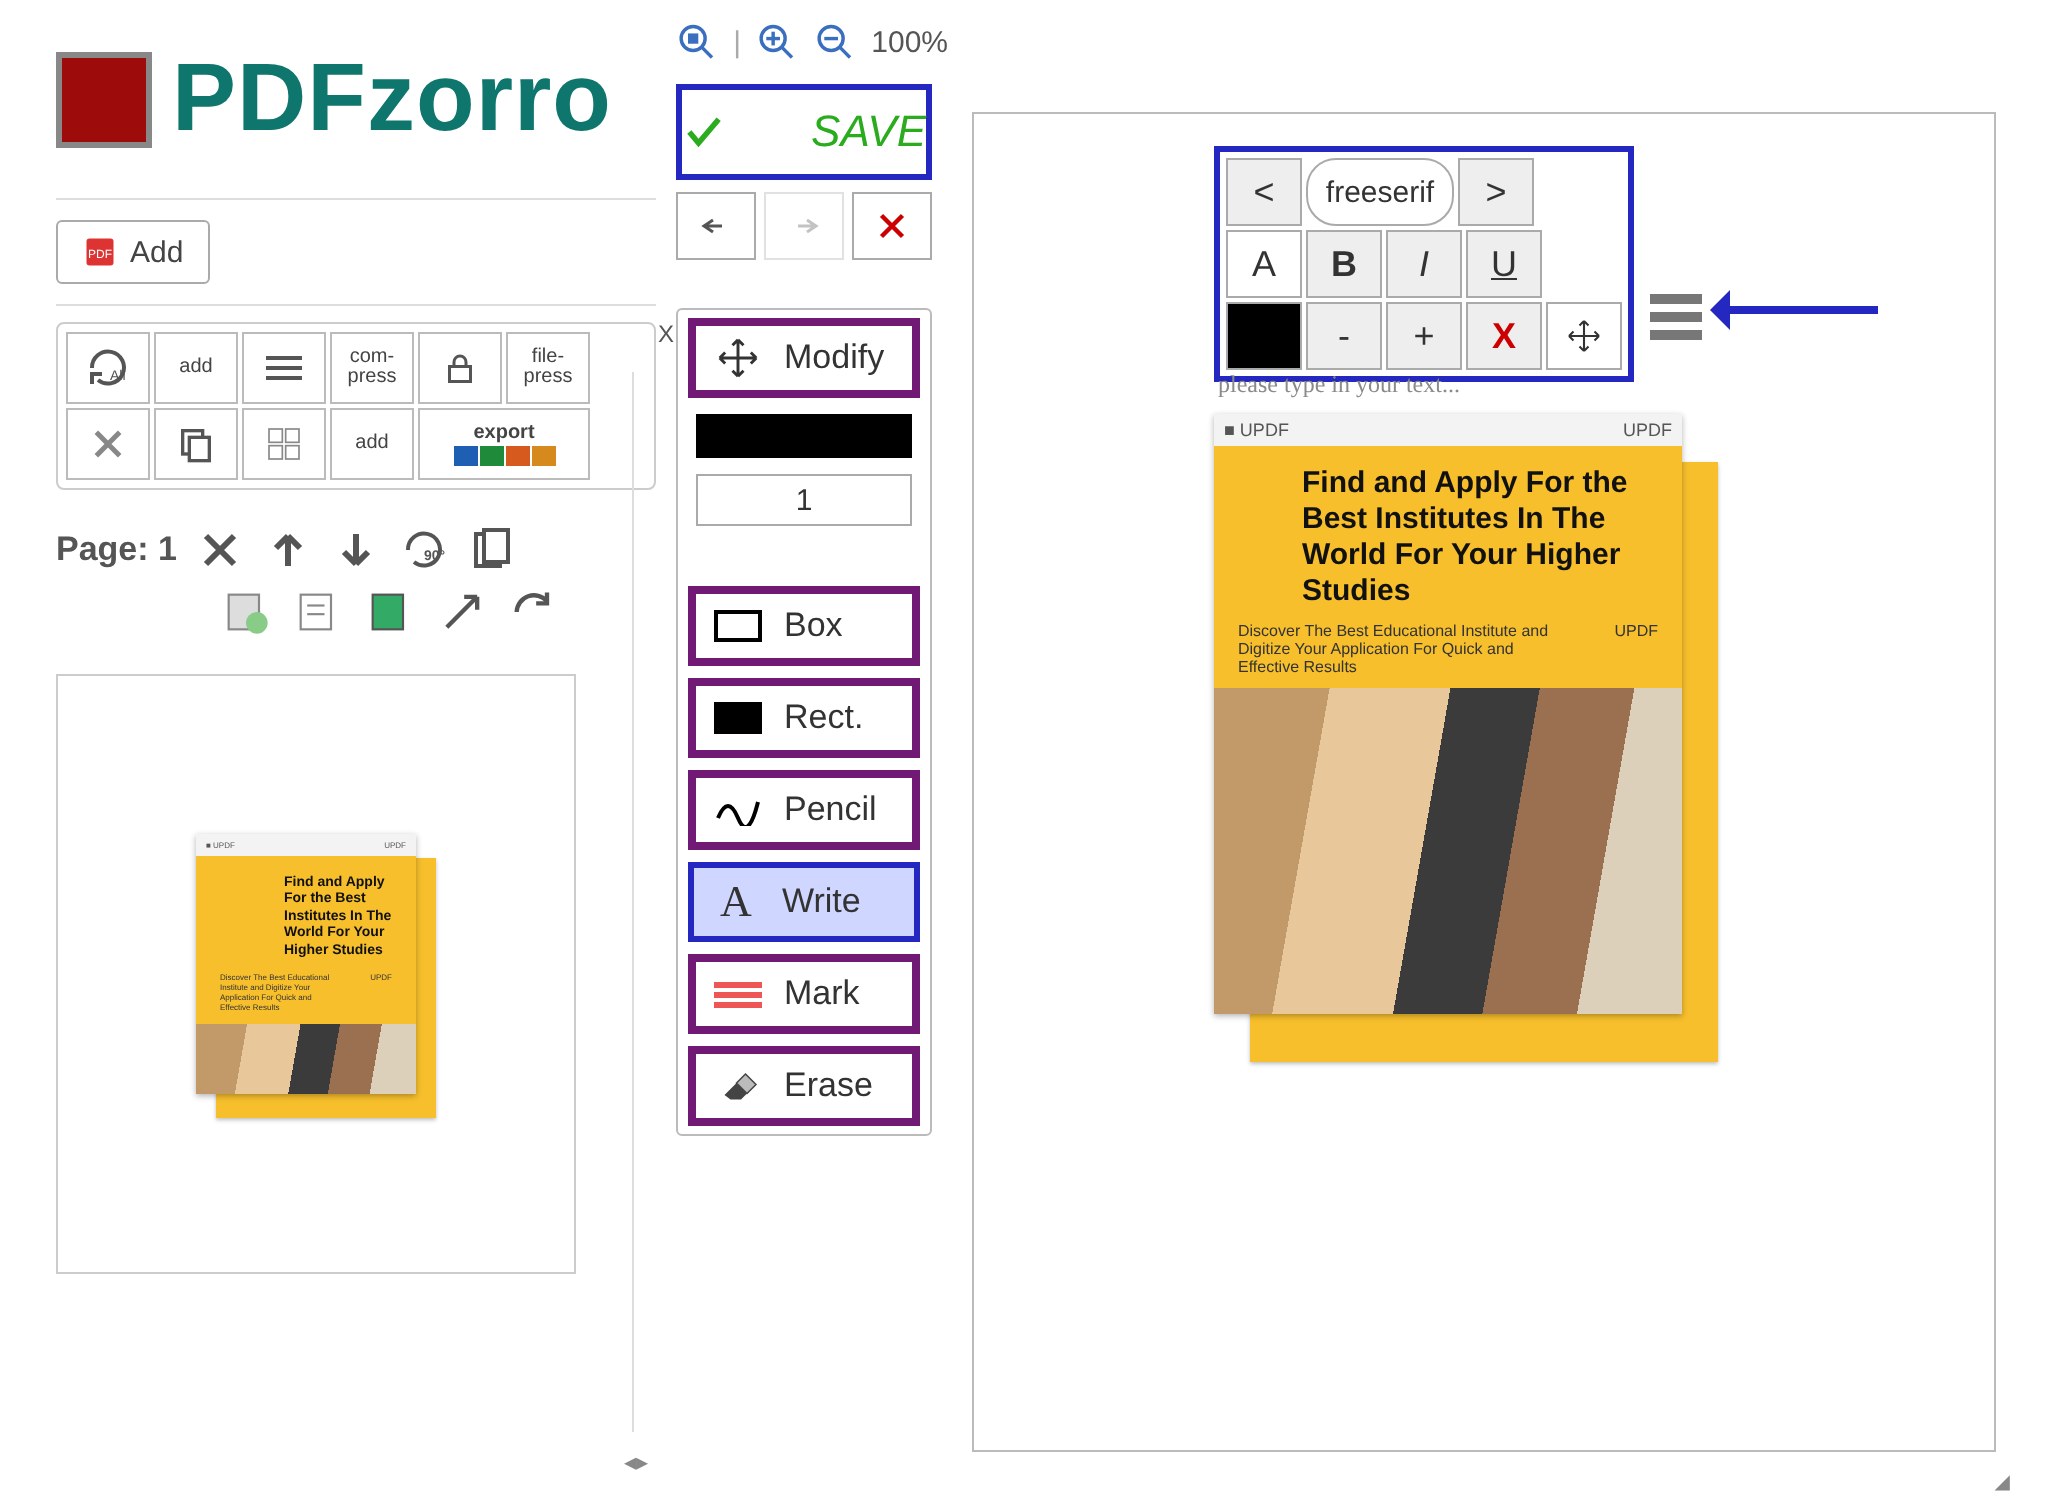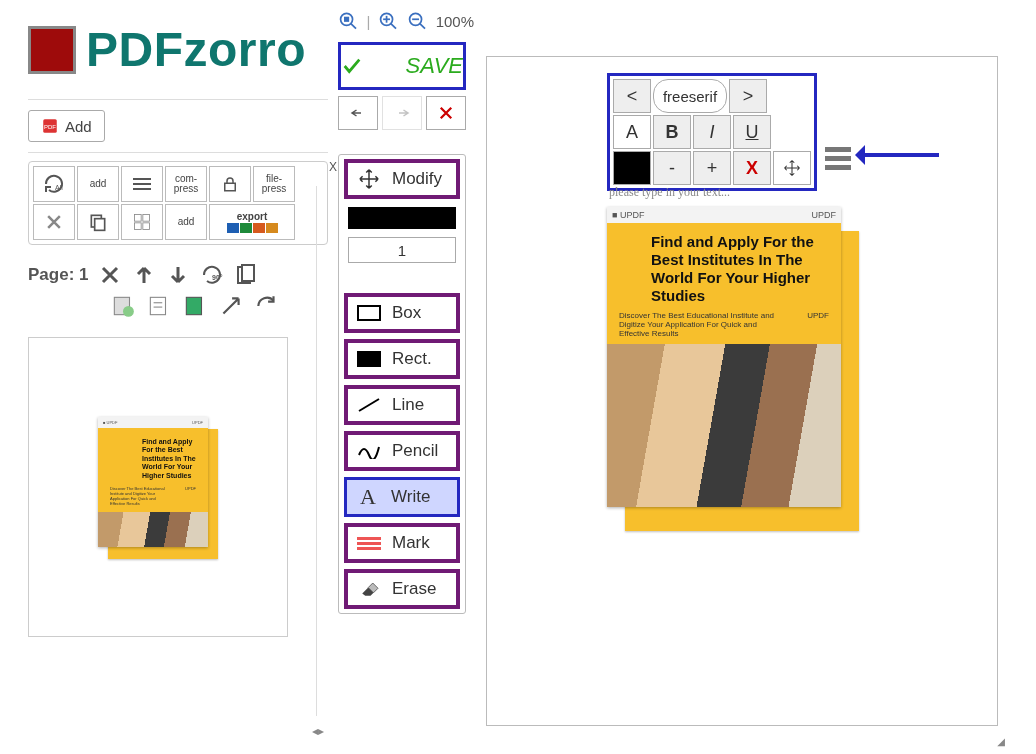--- a/index.html
+++ b/index.html
@@ -323,28 +323,20 @@
       <span class="ico">
           <svg width="24" height="16">
             <rect width="24" height="16" fill="#000"></rect>
           </svg>
         </span>
       <span>Rect.</span>
     </div>
     <div class="tool-item">
       <span class="ico">
           <svg width="24" height="16">
-            <line x1="2" y1="14" x2="22" y2="2" stroke="#000" stroke-width="2"></line>
-          </svg>
-        </span>
-      <span>Line</span>
-    </div>
-    <div class="tool-item">
-      <span class="ico">
-          <svg width="24" height="16">
             <path d="M2 12q5-12 10 0t10-8" stroke="#000" stroke-width="2" fill="none"></path>
           </svg>
         </span>
       <span>Pencil</span>
     </div>
     <div class="tool-item selected">
       <span class="ico" style="font-family:Georgia,serif;font-size:22px;">A</span>
       <span>Write</span>
     </div>
     <div class="tool-item">

